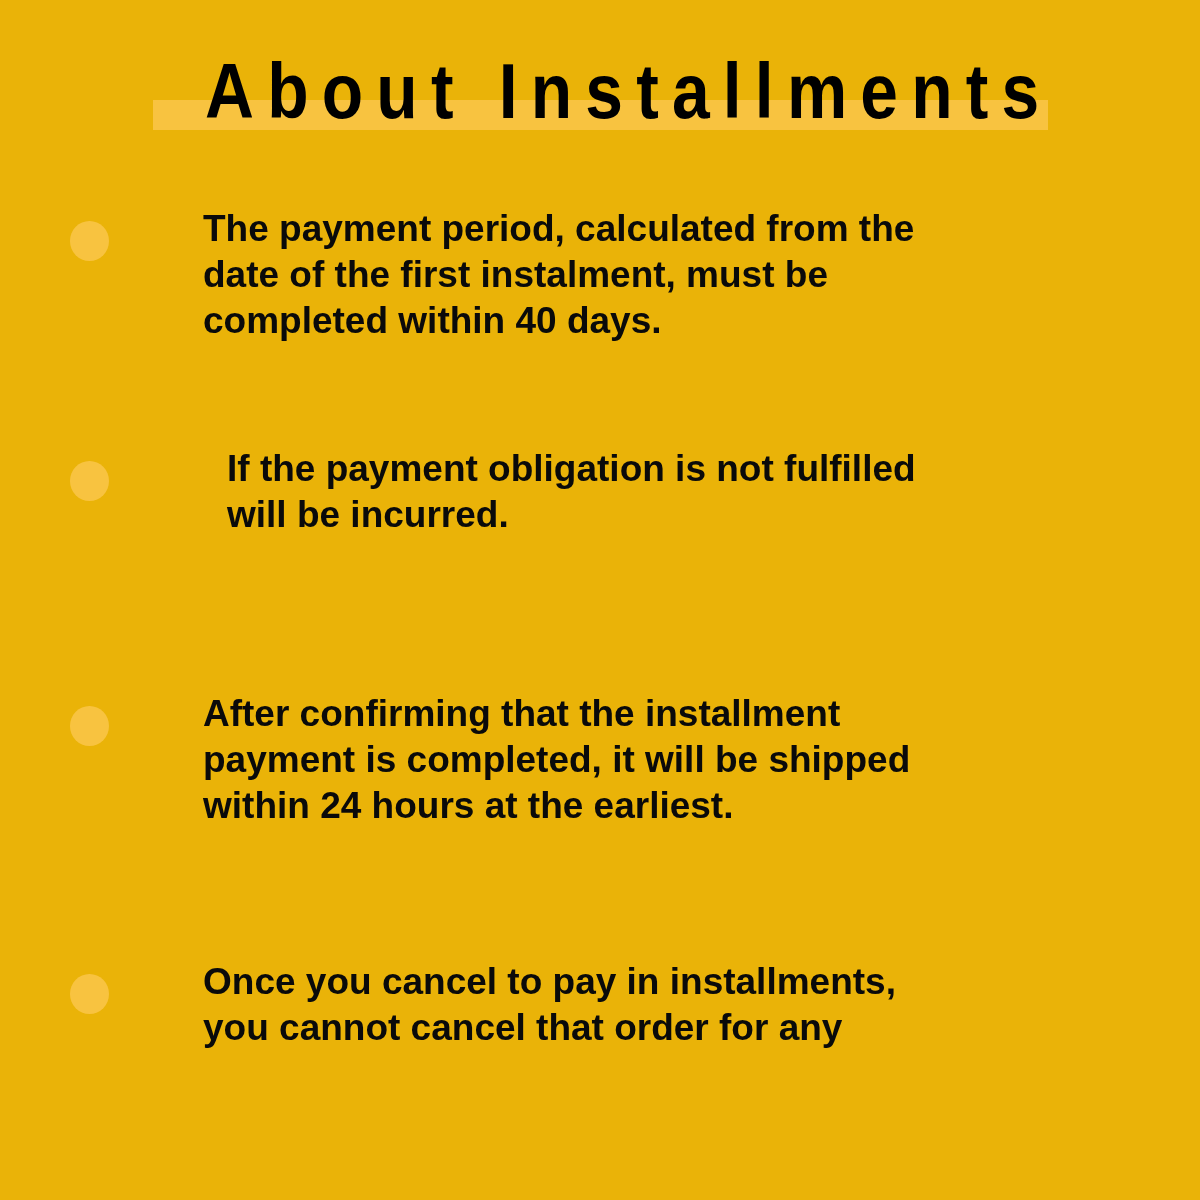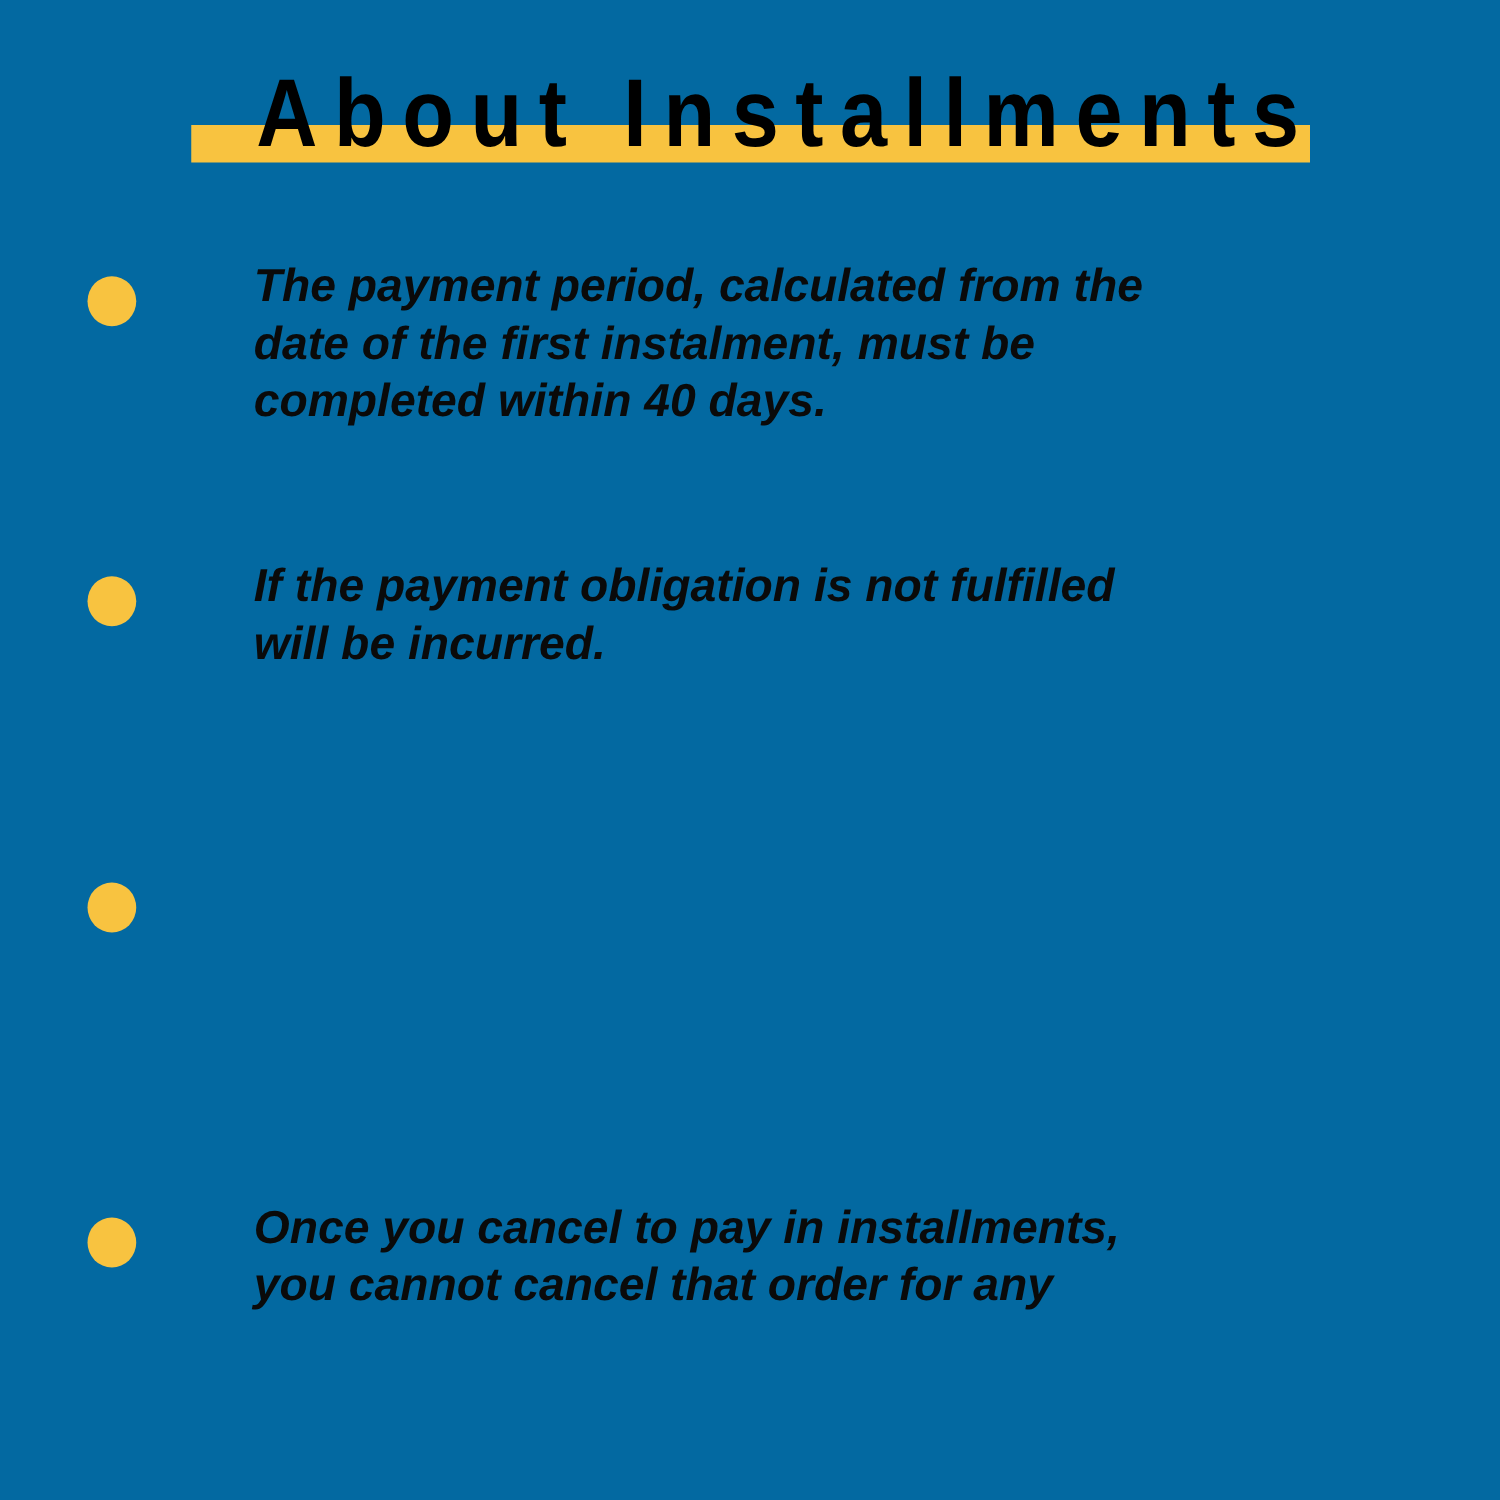--- a/index.html
+++ b/index.html
@@ -4,21 +4,21 @@
 <style>
   html, body {
     margin: 0;
     padding: 0;
     background: #ffffff;
   }
   .canvas {
     position: relative;
     width: 1200px;
     height: 1200px;
-    background: #0369a1;
+    background: #eab308;
     overflow: hidden;
     font-family: "Liberation Sans", "DejaVu Sans", sans-serif;
   }
 
   
   .highlight-bar {
     position: absolute;
     left: 153px;
     top: 100px;
     width: 895px;
@@ -38,24 +38,23 @@
     white-space: nowrap;
     transform: scaleX(0.88);
     transform-origin: left top;
   }
 
   
   .list-item {
     position: absolute;
     left: 0;
     width: 952px;
-    font-style: italic;
   }
   .item-1 { top: 206px; }
-  .item-2 { top: 446px; }
+  .item-2 { top: 446px; padding-left: 24px; }
   .item-3 { top: 691px; }
   .item-4 { top: 959px; }
 
   .bullet-dot {
     position: absolute;
     left: 70px;
     top: 15px;
     width: 39px;
     height: 40px;
     border-radius: 50%;
@@ -92,20 +91,25 @@
   <div class="list-item item-2">
     <span class="bullet-dot"></span>
     <div class="item-text" style="color: rgb(10, 10, 10);">
       <div class="line">If the payment obligation is not fulfilled</div>
       <div class="line">will be incurred.</div>
     </div>
   </div>
 
   <div class="list-item item-3">
     <span class="bullet-dot"></span>
+    <div class="item-text" style="color: rgb(10, 10, 10);">
+      <div class="line">After confirming that the installment</div>
+      <div class="line">payment is completed, it will be shipped</div>
+      <div class="line">within 24 hours at the earliest.</div>
+    </div>
   </div>
 
   <div class="list-item item-4">
     <span class="bullet-dot"></span>
     <div class="item-text" style="color: rgb(10, 10, 10);">
       <div class="line">Once you cancel to pay in installments,</div>
       <div class="line">you cannot cancel that order for any</div>
     </div>
   </div>
 

